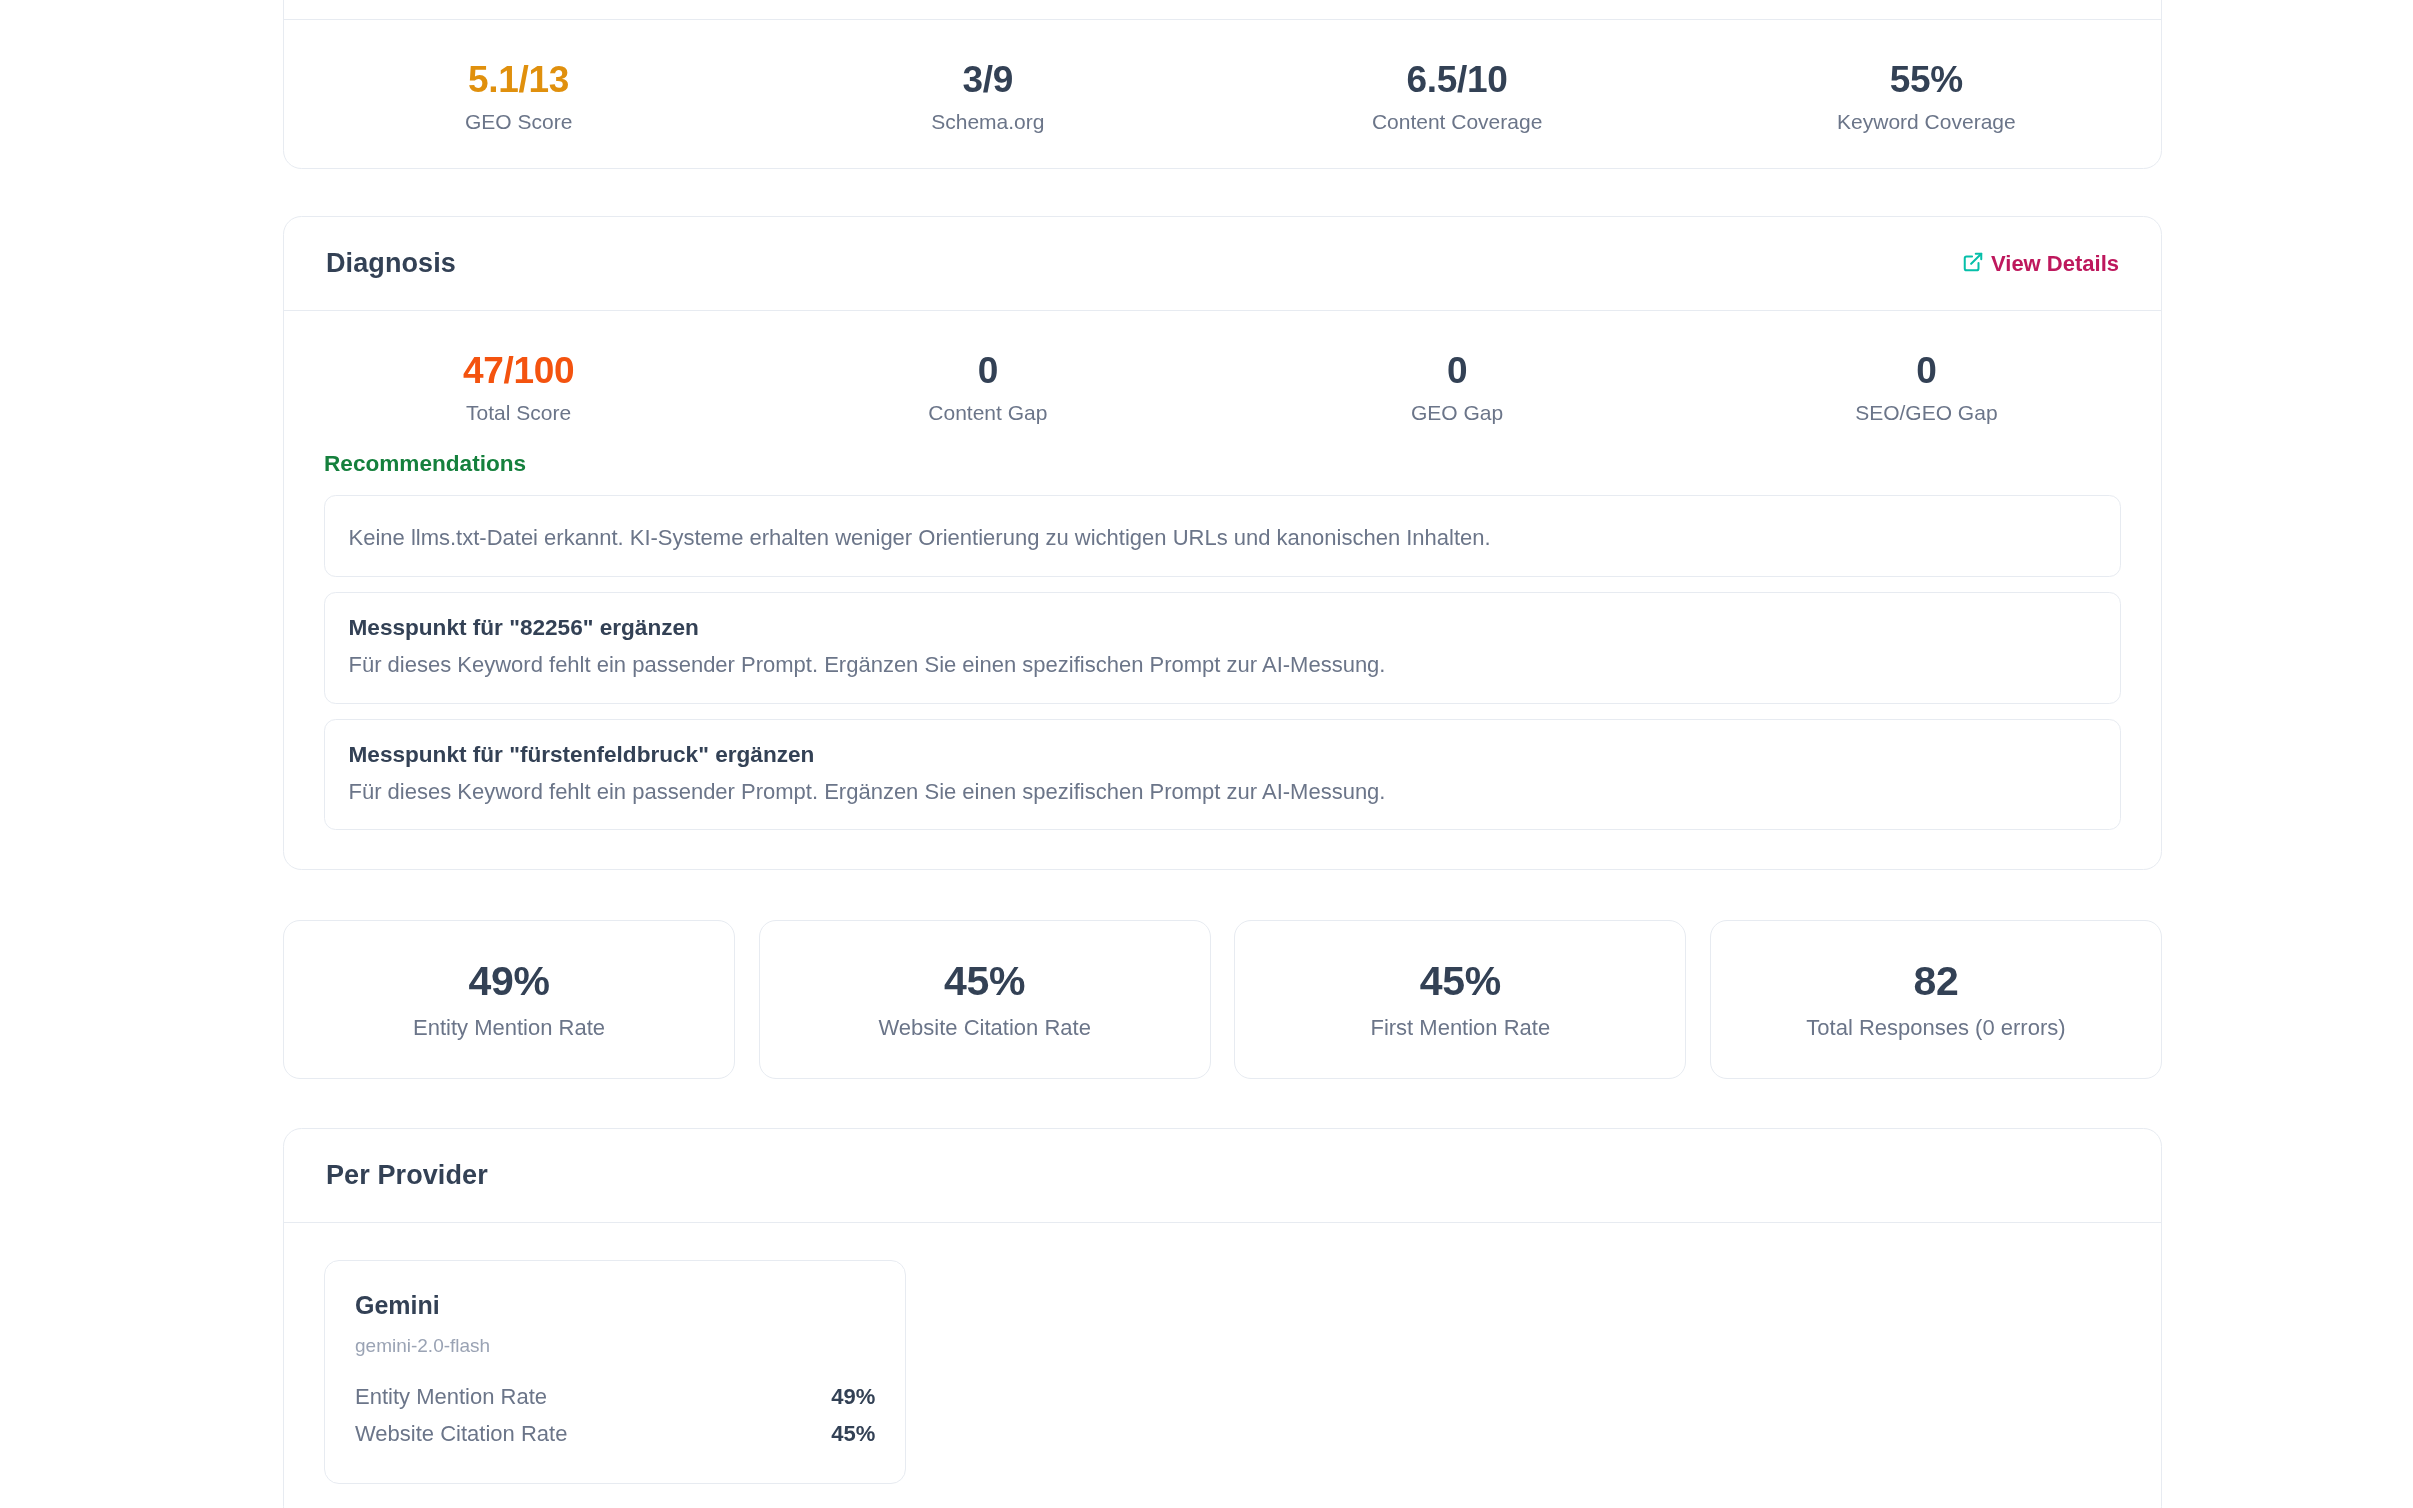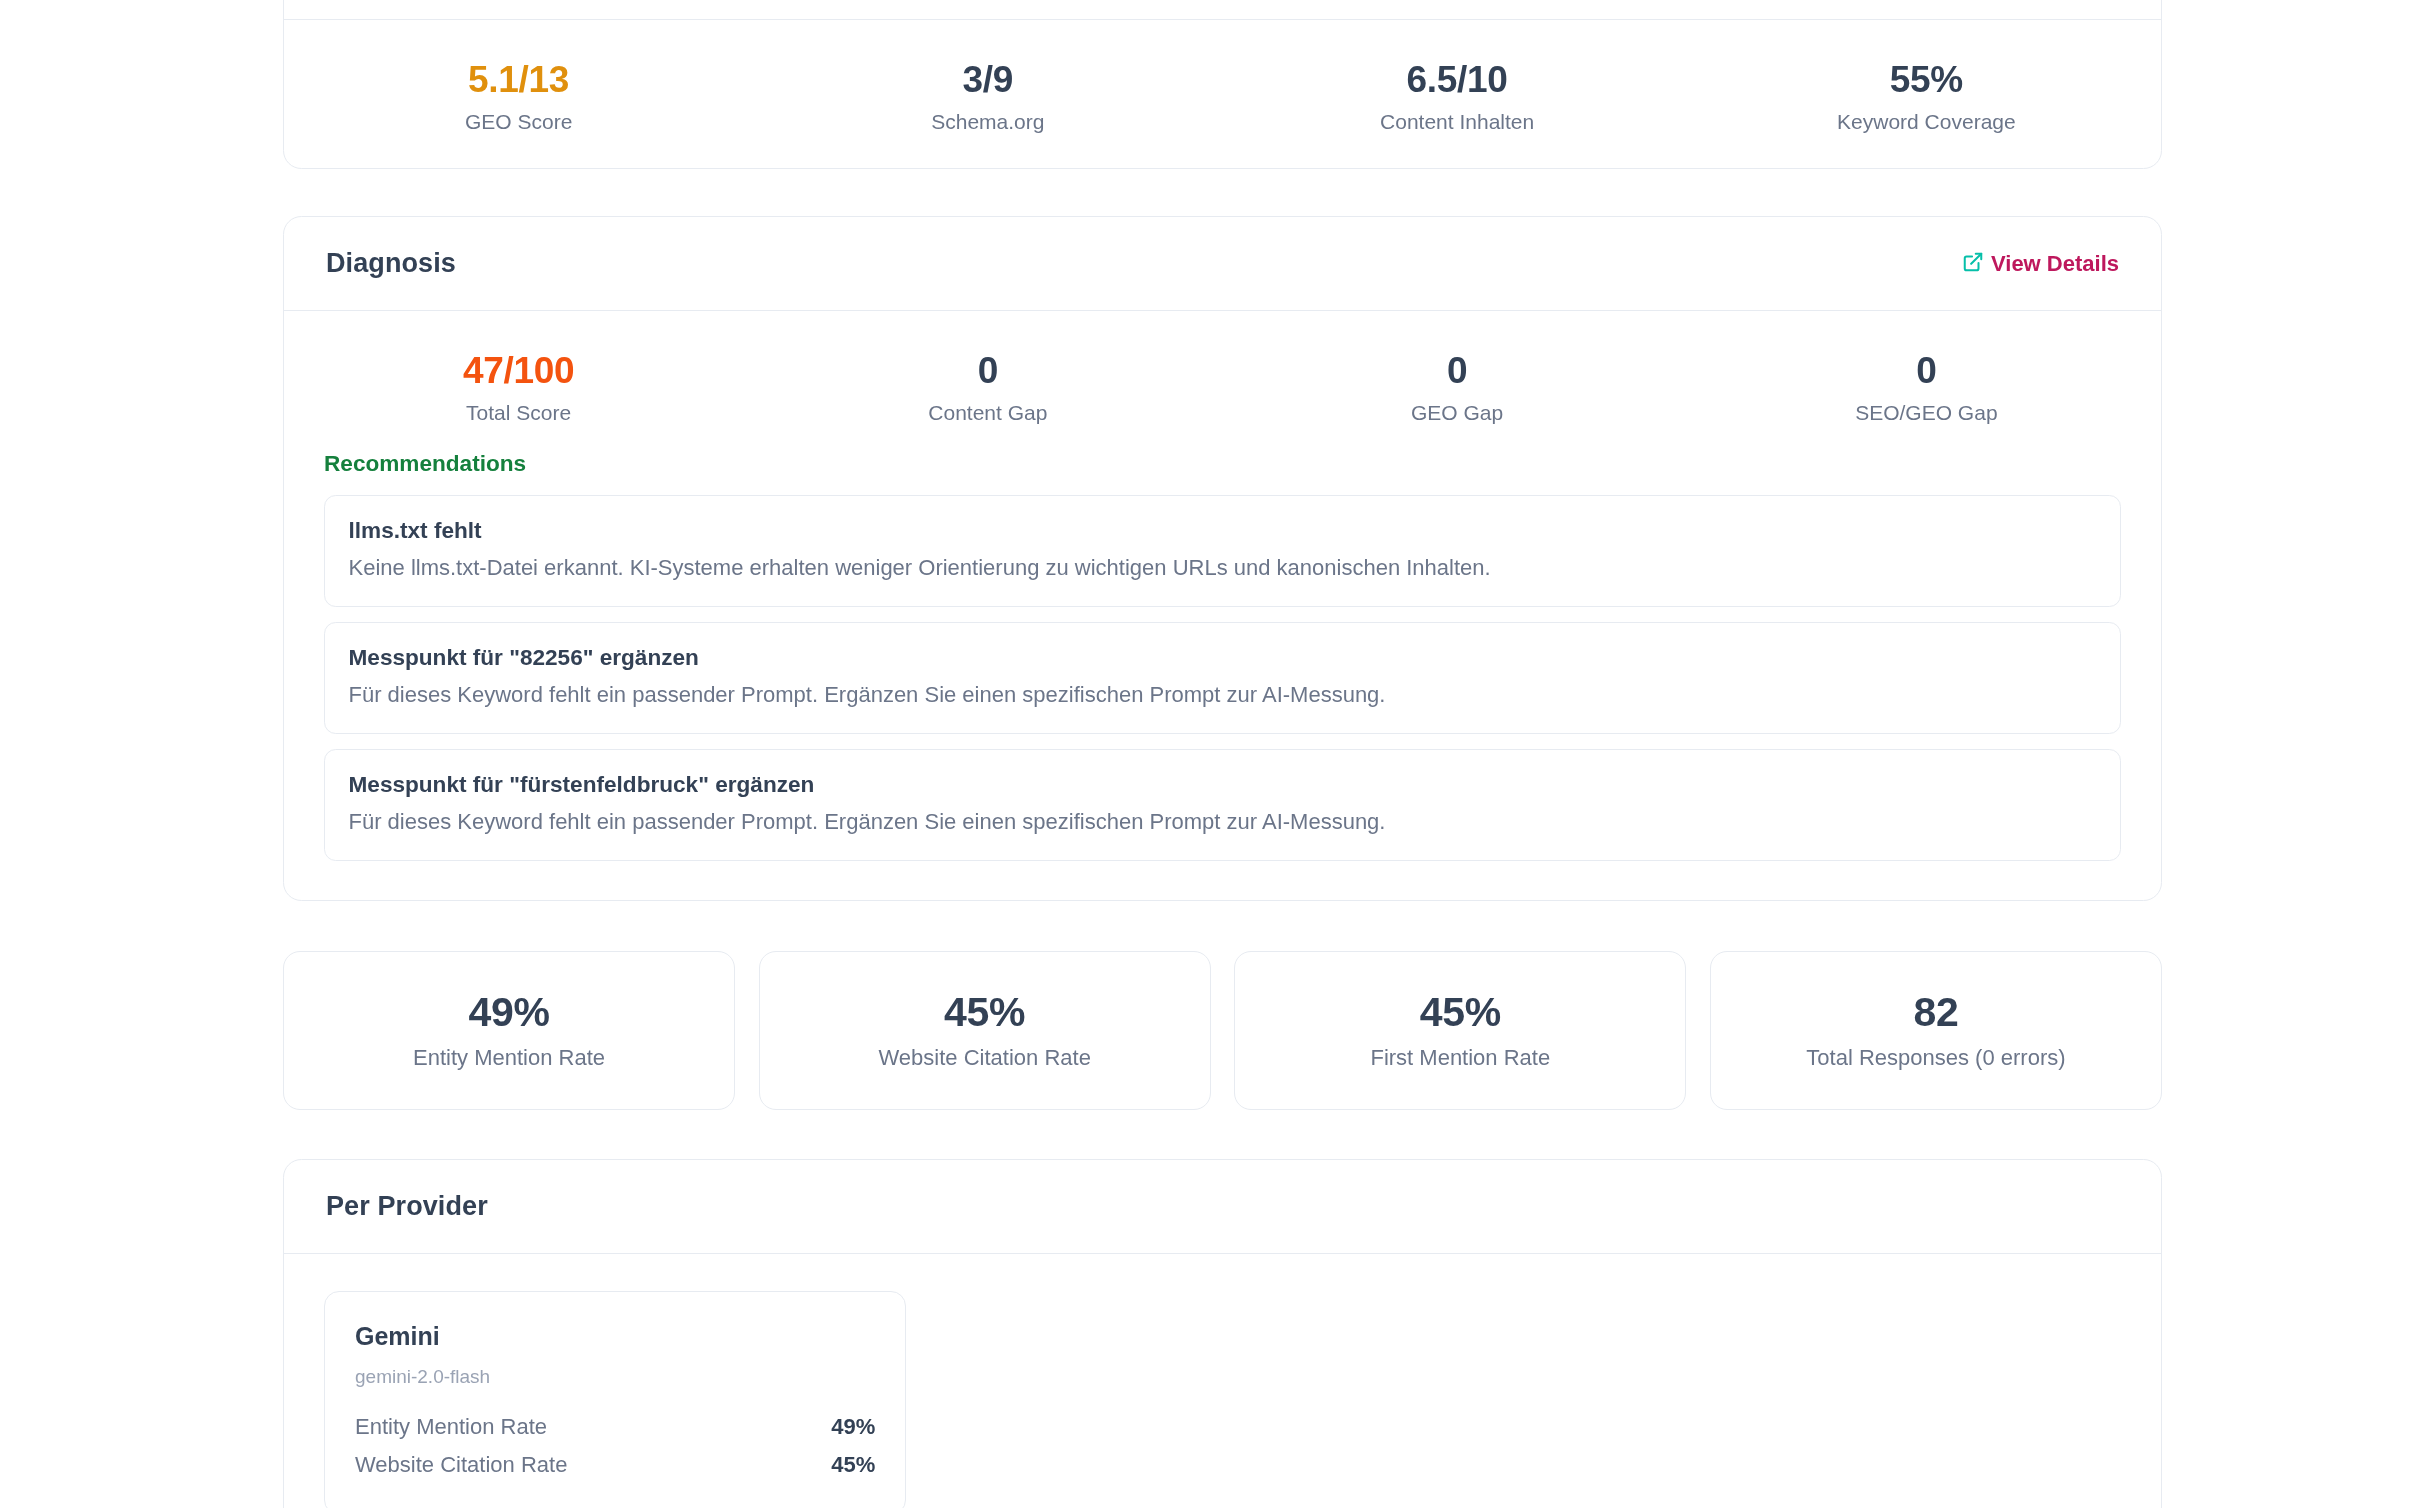--- a/index.html
+++ b/index.html
@@ -201,21 +201,21 @@
         <div class="metric">
           <div class="metric-value amber">5.1/13</div>
           <div class="metric-label">GEO Score</div>
         </div>
         <div class="metric">
           <div class="metric-value">3/9</div>
           <div class="metric-label">Schema.org</div>
         </div>
         <div class="metric">
           <div class="metric-value">6.5/10</div>
-          <div class="metric-label">Content Inhalten</div>
+          <div class="metric-label">Content Coverage</div>
         </div>
         <div class="metric">
           <div class="metric-value">55%</div>
           <div class="metric-label">Keyword Coverage</div>
         </div>
       </div>
     </section>
 
     <section class="card" style="margin-top:47px;">
       <div class="card-header">
@@ -248,21 +248,20 @@
         <div class="metric">
           <div class="metric-value">0</div>
           <div class="metric-label">SEO/GEO Gap</div>
         </div>
       </div>
 
       <div class="recs">
         <div class="recs-title">Recommendations</div>
 
         <div class="rec-item">
-          <div class="rec-head">llms.txt fehlt</div>
           <div class="rec-desc">Keine llms.txt-Datei erkannt. KI-Systeme erhalten weniger Orientierung zu wichtigen URLs und kanonischen Inhalten.</div>
         </div>
 
         <div class="rec-item">
           <div class="rec-head">Messpunkt für "82256" ergänzen</div>
           <div class="rec-desc">Für dieses Keyword fehlt ein passender Prompt. Ergänzen Sie einen spezifischen Prompt zur AI-Messung.</div>
         </div>
 
         <div class="rec-item">
           <div class="rec-head">Messpunkt für "fürstenfeldbruck" ergänzen</div>

